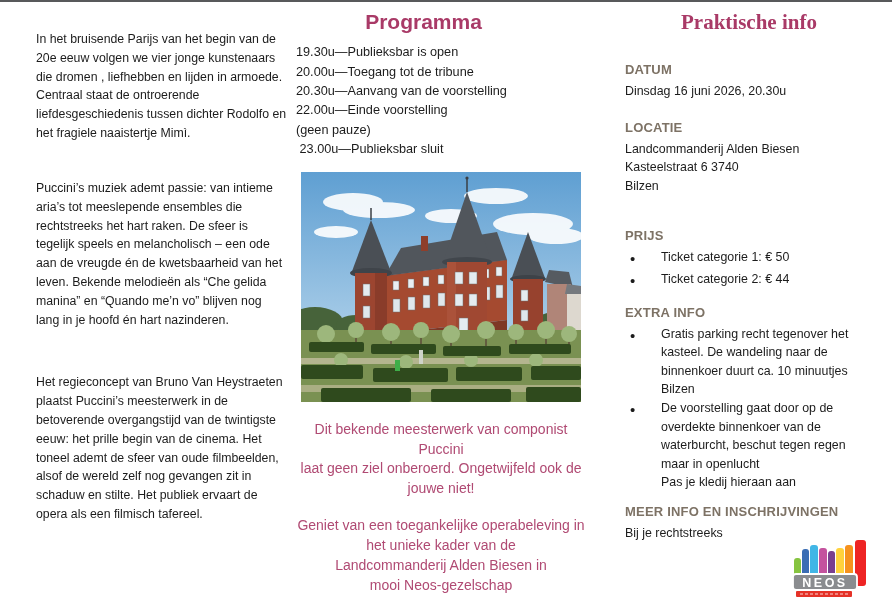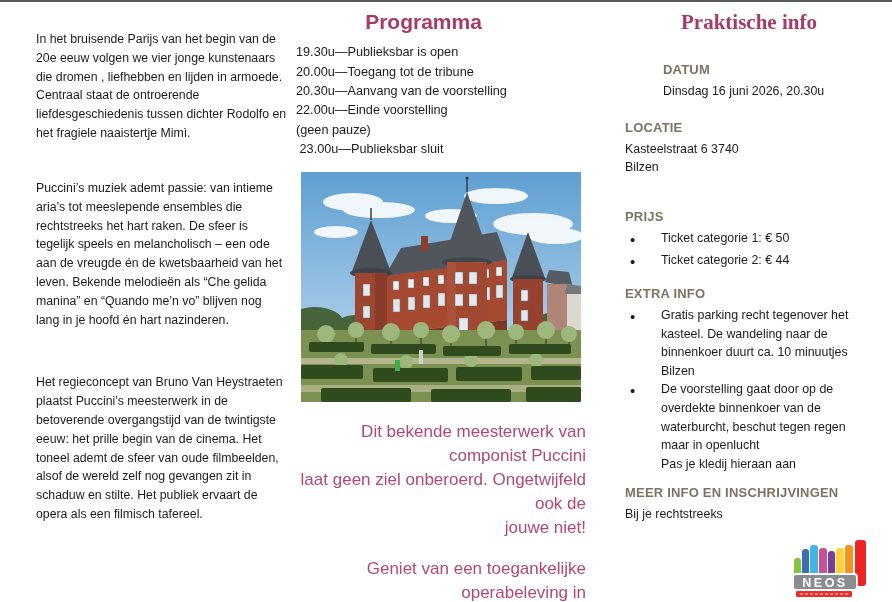--- a/index.html
+++ b/index.html
@@ -17,30 +17,30 @@
   .col1 .para { font-size:12.3px; line-height:1.53; }
   .para.gap-a { margin-top:20px; }
   .para.gap-b { margin-top:36px; }
   .para.gap-c { margin-top:44px; }
 
   
   .col2 { left:296px; width:290px; }
   .col2 .col-title { width:255px; margin-bottom:9px; }
   .sched-line { font-size:12.7px; line-height:1.53; white-space:pre-wrap; }
   .castle-fig { margin:12px 0 0 5px; width:280px; height:230px; line-height:0; }
-  .pink-note { color:var(--pink,#b04a73); font-size:17px; line-height:1.42; text-align:right; white-space:pre-line; width:290px; }
+  .pink-note { color:var(--pink,#b04a73); font-size:14px; line-height:1.42; text-align:center; white-space:pre-line; width:290px; }
   .pink-note.first { margin-top:18px; }
   .pink-note.second { margin-top:17px; }
 
   
   .col3 { left:625px; width:248px; }
   .col3 .col-title { margin-bottom:0;font-family:Liberation Serif, serif; }
   .info-sec h2 { font-size:13px; font-weight:700; color:var(--section,#7d7265); margin-bottom:5px; letter-spacing:.2px; }
   .info-sec .line { font-size:12.4px; line-height:1.5; }
-  .sec-datum { margin-top:28px;margin-left:38px; }
+  .sec-datum { margin-top:28px; }
   .sec-locatie { margin-top:19px; }
   .sec-prijs { margin-top:32px; }
   .sec-extra { margin-top:12px; }
   .sec-meer { margin-top:12px; }
   .bullet-row { display:flex; align-items:flex-start;justify-content:space-between; }
   .dot { flex:0 0 36px; padding-left:5px; font-size:12.4px; line-height:1.5; }
   .dot::before { content:"\2022"; font-size:15px; }
   .bt { flex:1; font-size:12.4px; line-height:1.5; }
 
   
@@ -227,20 +227,21 @@
   <section class="col col3">
     <h1 class="col-title">Praktische info</h1>
 
     <div class="info-sec sec-datum">
       <h2>DATUM</h2>
       <p class="line">Dinsdag 16 juni 2026, 20.30u</p>
     </div>
 
     <div class="info-sec sec-locatie">
       <h2>LOCATIE</h2>
+      <p class="line">Landcommanderij Alden Biesen</p>
       <p class="line">Kasteelstraat 6 3740</p>
       <p class="line">Bilzen</p>
     </div>
 
     <div class="info-sec sec-prijs">
       <h2>PRIJS</h2>
       <div class="bullet-row">
         <span class="dot"></span>
         <span class="bt">Ticket categorie 1: € 50</span>
       </div>

